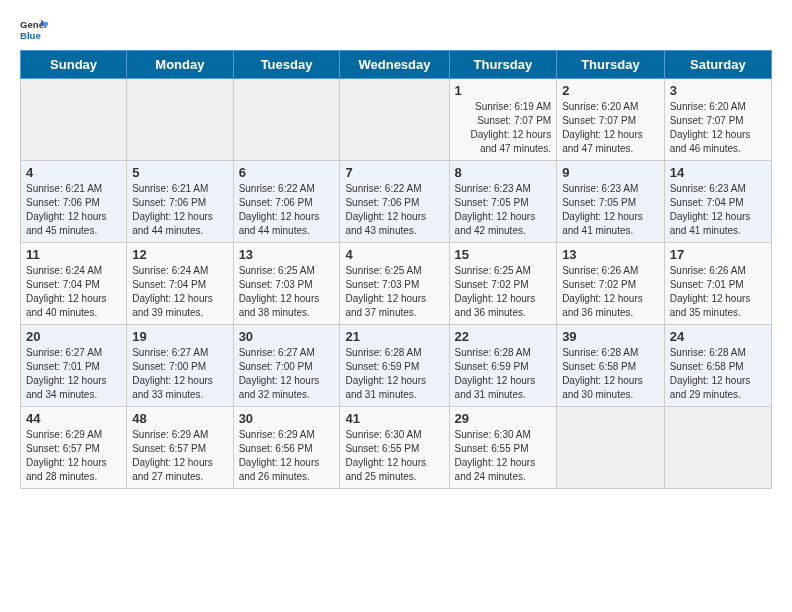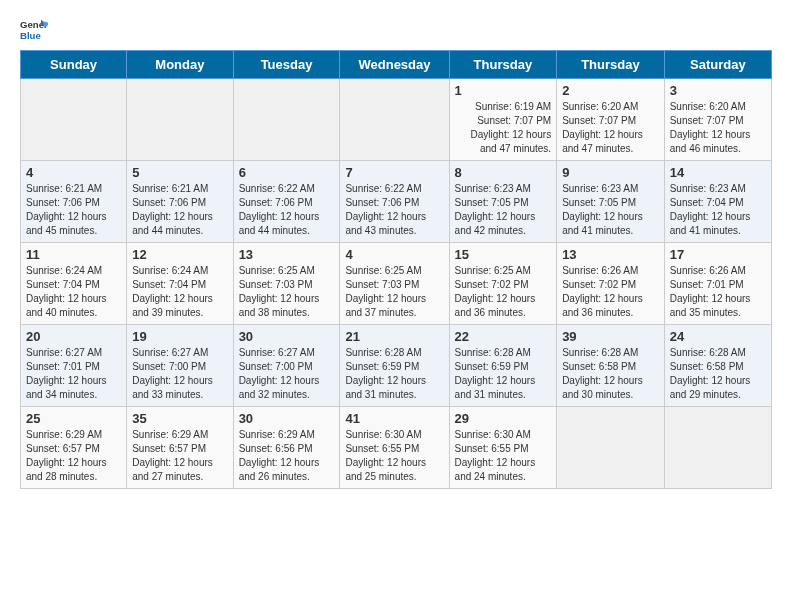--- a/index.html
+++ b/index.html
@@ -267,27 +267,27 @@
         </td>
         <td>
           <span class="day-num">24</span>
           <div class="day-info" style="white-space: pre-line;">Sunrise: 6:28 AM
 Sunset: 6:58 PM
 Daylight: 12 hours and 29 minutes.</div>
         </td>
       </tr>
       <tr>
         <td>
-          <span class="day-num">25</span>
+          <span class="day-num">44</span>
           <div class="day-info" style="white-space: pre-line;">Sunrise: 6:29 AM
 Sunset: 6:57 PM
 Daylight: 12 hours and 28 minutes.</div>
         </td>
         <td>
-          <span class="day-num">35</span>
+          <span class="day-num">48</span>
           <div class="day-info" style="white-space: pre-line;">Sunrise: 6:29 AM
 Sunset: 6:57 PM
 Daylight: 12 hours and 27 minutes.</div>
         </td>
         <td>
           <span class="day-num">30</span>
           <div class="day-info" style="white-space: pre-line;">Sunrise: 6:29 AM
 Sunset: 6:56 PM
 Daylight: 12 hours and 26 minutes.</div>
         </td>

